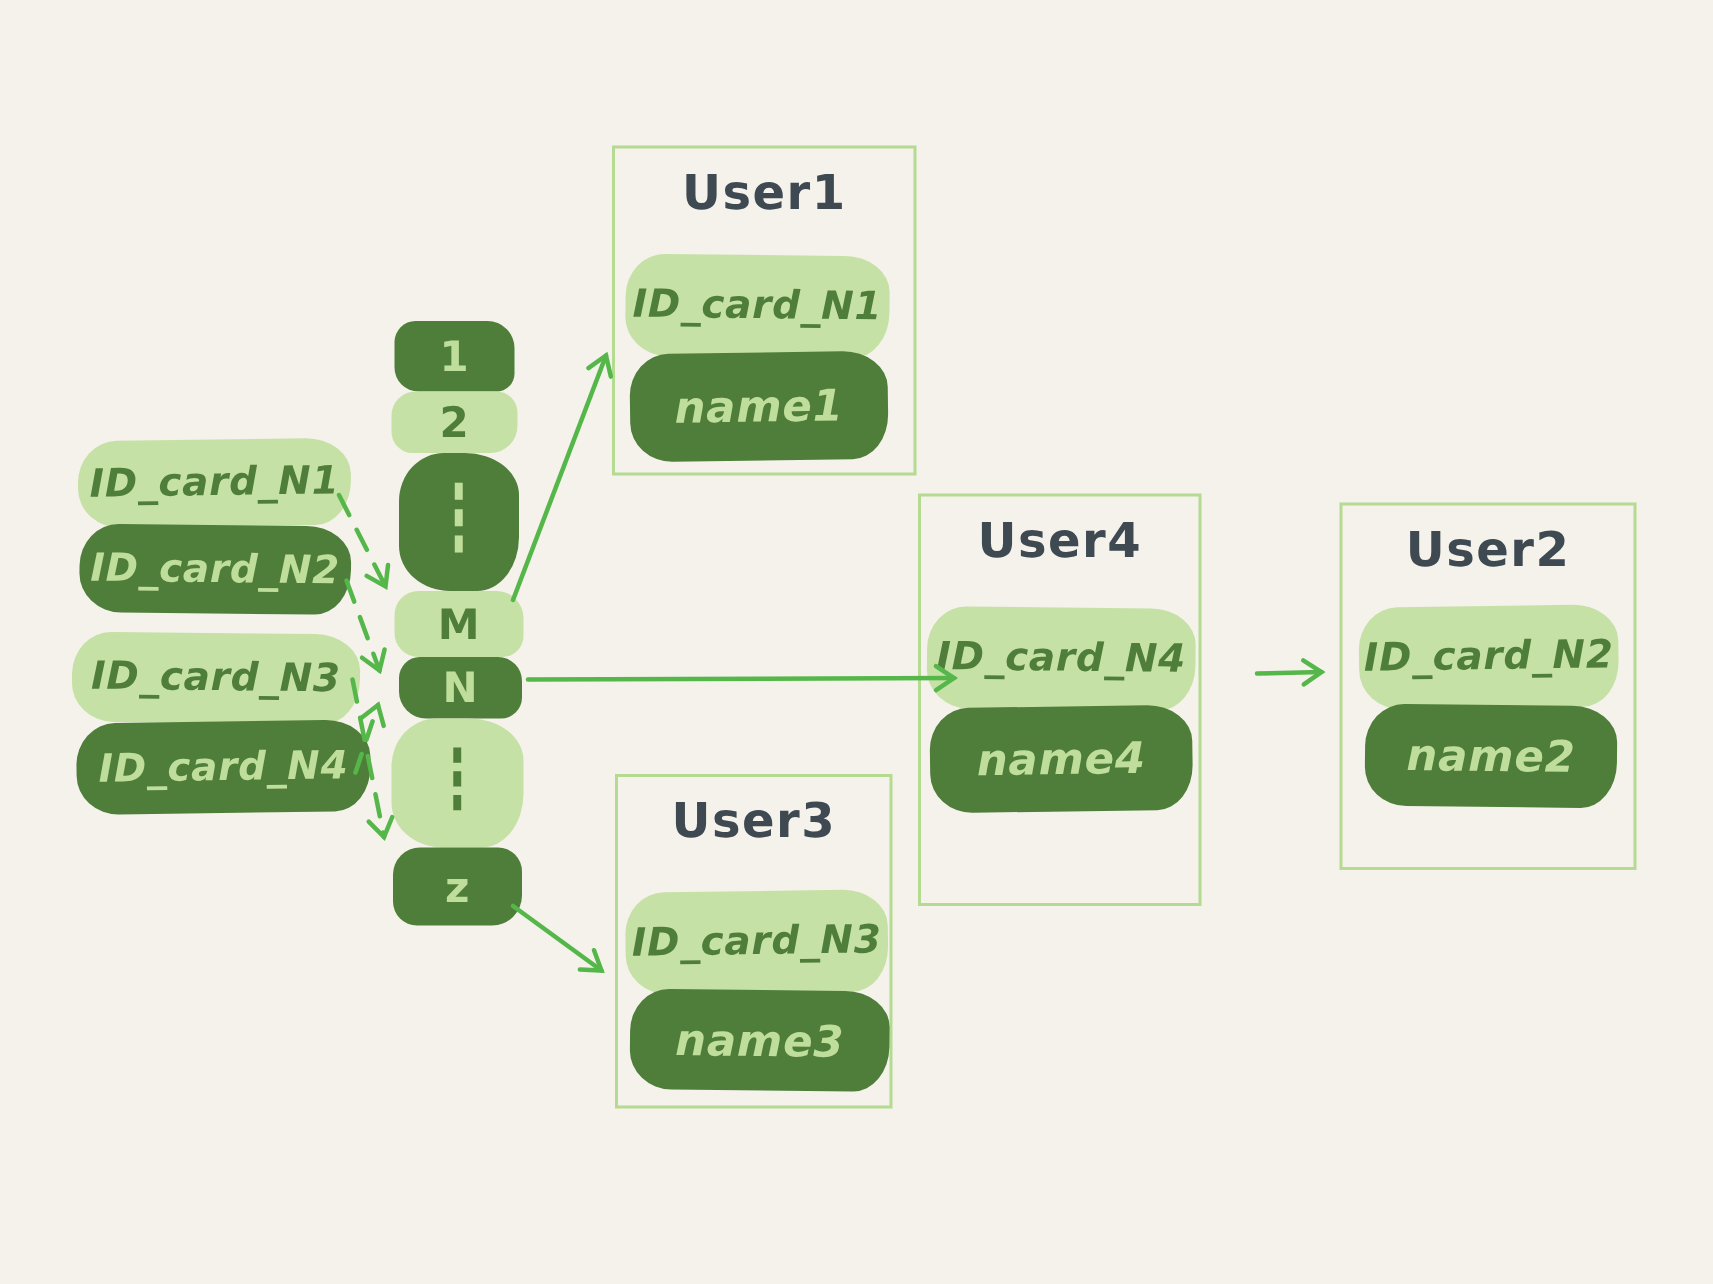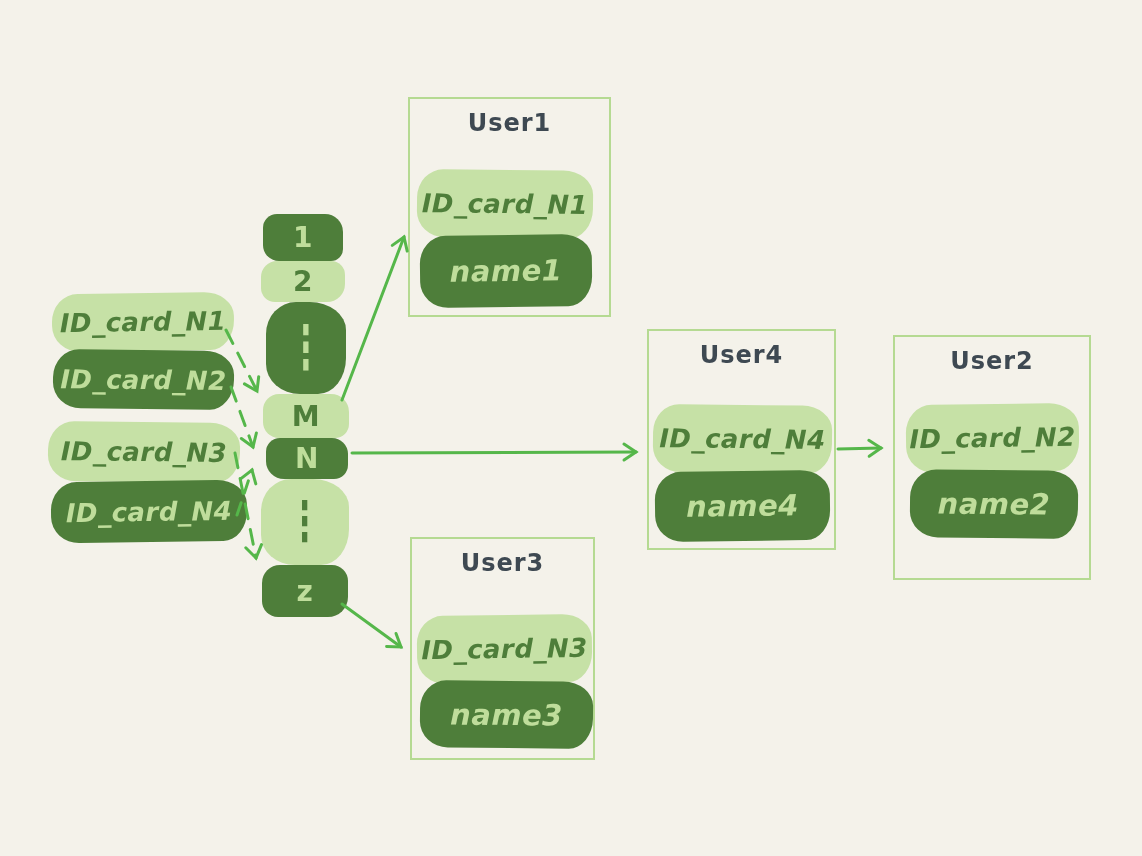--- a/index.html
+++ b/index.html
@@ -19,21 +19,21 @@
   .userpill{font-size:26px;font-style:italic;}
   .namepill{font-size:29px;font-style:italic;}
   .dots-label{display:inline-block;font-size:30px;line-height:1;font-weight:700;}
   .stretch-tall{transform:scaleY(2.0);}
   .stretch-med{transform:scaleY(1.8);}
   .user-box{
     position:absolute;border:2px solid #b5da92;background:transparent;box-sizing:border-box;
   }
   .user-title{
     position:absolute;left:0;right:0;top:10px;text-align:center;
-    font-size:24px;font-weight:700;color:#3e4952;letter-spacing:1px;
+    font-size:32px;font-weight:700;color:#3e4952;letter-spacing:1px;
   }
   .r-a{transform:rotate(-0.8deg);}
   .r-b{transform:rotate(0.6deg);}
   .blob{border-radius:30px 36px 28px 34px / 32px 28px 36px 30px;}
   svg.arrows{position:absolute;left:0;top:0;pointer-events:none;}
 </style>
 </head>
 <body>
 
 <div class="canvas">
@@ -54,27 +54,27 @@
     <span class="dots-label stretch-med">⋮</span>
   </div>
   <div class="pill dark bucket" style="left:262px;top:565px;width:86px;height:52px;border-radius:18px 16px 20px 16px;">z</div>
 
   <div class="user-box" style="left:408px;top:97px;width:203px;height:220px;">
     <div class="user-title">User1</div>
     <div class="pill light userpill r-b" style="left:7px;top:71px;width:176px;height:68px;">ID_card_N1</div>
     <div class="pill dark namepill r-a" style="left:10px;top:136px;width:172px;height:72px;">name1</div>
   </div>
 
-  <div class="user-box" style="left:410px;top:537px;width:185px;height:223px;">
+  <div class="user-box" style="left:410px;top:516px;width:185px;height:223px;">
     <div class="user-title">User3</div>
     <div class="pill light userpill r-a" style="left:5px;top:76px;width:175px;height:68px;">ID_card_N3</div>
     <div class="pill dark namepill r-b" style="left:8px;top:142px;width:173px;height:67px;">name3</div>
   </div>
 
-  <div class="user-box" style="left:647px;top:329px;width:189px;height:221px;padding-left:44px;">
+  <div class="user-box" style="left:612px;top:329px;width:189px;height:275px;padding-left:44px;">
     <div class="user-title">User4</div>
     <div class="pill light userpill r-b" style="left:4px;top:74px;width:179px;height:68px;">ID_card_N4</div>
     <div class="pill dark namepill r-a" style="left:6px;top:140px;width:175px;height:70px;">name4</div>
   </div>
 
   <div class="user-box" style="left:893px;top:335px;width:198px;height:245px;">
     <div class="user-title">User2</div>
     <div class="pill light userpill r-a" style="left:11px;top:67px;width:173px;height:68px;">ID_card_N2</div>
     <div class="pill dark namepill r-b" style="left:15px;top:133px;width:168px;height:68px;">name2</div>
   </div>

